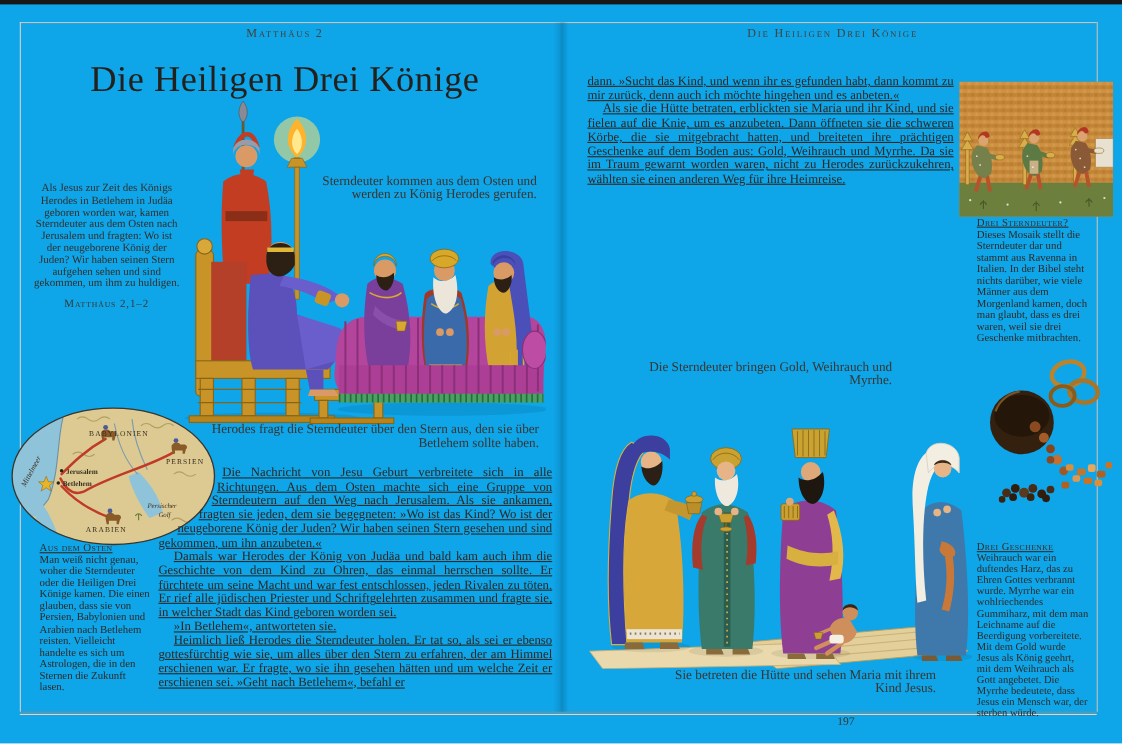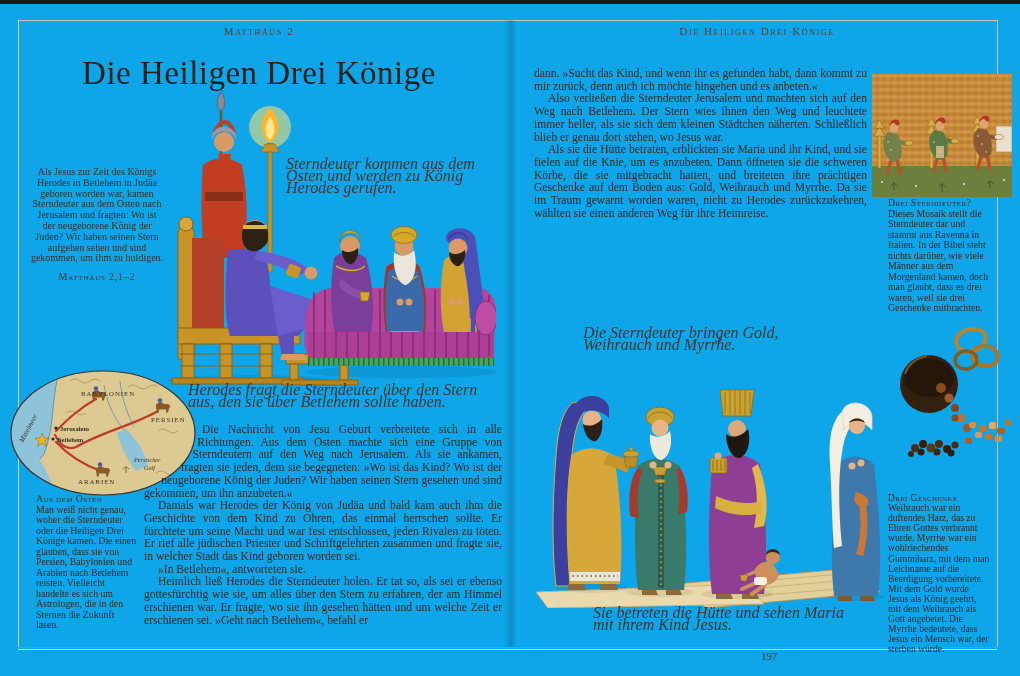--- a/index.html
+++ b/index.html
@@ -19,36 +19,36 @@
 
   .running-head{font-variant:small-caps;letter-spacing:1.6px;font-size:11px;color:#47423c;text-align:center;}
   .rh-left{left:20px;top:25px;width:478px;}
   .rh-right{left:518px;top:25px;width:478px;}
 
   .page-title{left:20px;top:55px;width:478px;text-align:center;font-size:33px;letter-spacing:.5px;color:#24211d;}
 
   .margin-quote{left:30px;top:167px;width:134px;text-align:center;font-size:10px;line-height:10.8px;color:#332f2a;}
   .quote-source{margin-top:8px;font-variant:small-caps;letter-spacing:.8px;font-size:10px;color:#3a362f;}
 
-  .caption{font-style:italic;text-align:left;color:#3a3530;font-size:16px;line-height:12px;}
+  .caption{text-align:right;color:#3a3530;font-size:12px;line-height:12px;}
   .cap-herod-top{left:286px;top:158px;width:202px;z-index:6;}
   .cap-herod-bottom{left:188px;top:384px;width:302px;}
   .cap-gifts{left:583px;top:327px;width:228px;}
   .cap-hut{left:593px;top:607px;width:258px;z-index:6;}
 
-  .body-text{font-size:11.6px;line-height:12.7px;text-align:justify;color:#2c2824;}
+  .body-text{font-size:11.6px;line-height:12.7px;text-align:justify;color:#2c2824;text-decoration:underline;}
   .body-text p{margin:0;}
   .body-text p + p{text-indent:14px;}
   .body-left{left:144px;top:424px;width:358px;}
   .body-right{left:534px;top:68px;width:333px;}
   .map-float{float:left;width:58px;height:58px;
     shape-outside:polygon(0 0,100% 0,82% 48%,48% 80%,0 100%);}
 
   .side-note{font-size:9.8px;line-height:10.5px;color:#2e2a26;}
-  .side-note .note-title{font-variant:small-caps;letter-spacing:.4px;color:#332f2a;}
+  .side-note .note-title{font-variant:small-caps;letter-spacing:.4px;color:#332f2a;text-decoration:underline;}
   .note-aus{left:36px;top:494px;width:102px;}
   .note-stern{left:888px;top:198px;width:108px;}
   .note-gesch{left:888px;top:458px;width:102px;font-size:9.6px;line-height:10.1px;margin-top:35px;}
 
   .page-number{font-size:10.5px;color:#3a3631;text-align:center;}
   .pn-left{left:20px;top:651px;width:470px;}
   .pn-right{left:530px;top:651px;width:478px;}
 
   svg{display:block;}
   .map-label{font-family:"Liberation Serif",serif;fill:#3a3222;}
@@ -241,21 +241,20 @@
     <p>Damals war Herodes der König von Judäa und bald kam auch ihm die Geschichte von dem Kind zu Ohren, das einmal herrschen sollte. Er fürchtete um seine Macht und war fest entschlossen, jeden Rivalen zu töten. Er rief alle jüdischen Priester und Schriftgelehrten zusammen und fragte sie, in welcher Stadt das Kind geboren worden sei.</p>
     <p>»In Betlehem«, antworteten sie.</p>
     <p>Heimlich ließ Herodes die Sterndeuter holen. Er tat so, als sei er ebenso gottesfürchtig wie sie, um alles über den Stern zu erfahren, der am Himmel erschienen war. Er fragte, wo sie ihn gesehen hätten und um welche Zeit er erschienen sei. »Geht nach Betlehem«, befahl er</p>
   </div>
 
 
   <div class="abs running-head rh-right">Die Heiligen Drei Könige</div>
 
   <div class="abs body-text body-right">
     <p>dann. »Sucht das Kind, und wenn ihr es gefunden habt, dann kommt zu mir zurück, denn auch ich möchte hingehen und es anbeten.«</p>
-    <p>Also verließen die Sterndeuter Jerusalem und machten sich auf den Weg nach Betlehem. Der Stern wies ihnen den Weg und leuchtete immer heller, als sie sich dem kleinen Städtchen näherten. Schließlich blieb er genau dort stehen, wo Jesus war.</p>
     <p>Als sie die Hütte betraten, erblickten sie Maria und ihr Kind, und sie fielen auf die Knie, um es anzubeten. Dann öffneten sie die schweren Körbe, die sie mitgebracht hatten, und breiteten ihre prächtigen Geschenke auf dem Boden aus: Gold, Weihrauch und Myrrhe. Da sie im Traum gewarnt worden waren, nicht zu Herodes zurückzukehren, wählten sie einen anderen Weg für ihre Heimreise.</p>
   </div>
 
   <svg class="abs" style="left:872px;top:74px;" width="140" height="123" viewBox="0 0 140 123">
     <defs>
       <pattern id="tes" width="7" height="7" patternUnits="userSpaceOnUse">
         <rect width="7" height="7" fill="#c68b3f"></rect>
         <rect x="0.4" y="0.4" width="3" height="3" fill="#d49a4a"></rect>
         <rect x="3.8" y="3.8" width="3" height="3" fill="#b97c30"></rect>
         <rect x="3.8" y="0.4" width="3" height="3" fill="#cf9040"></rect>

